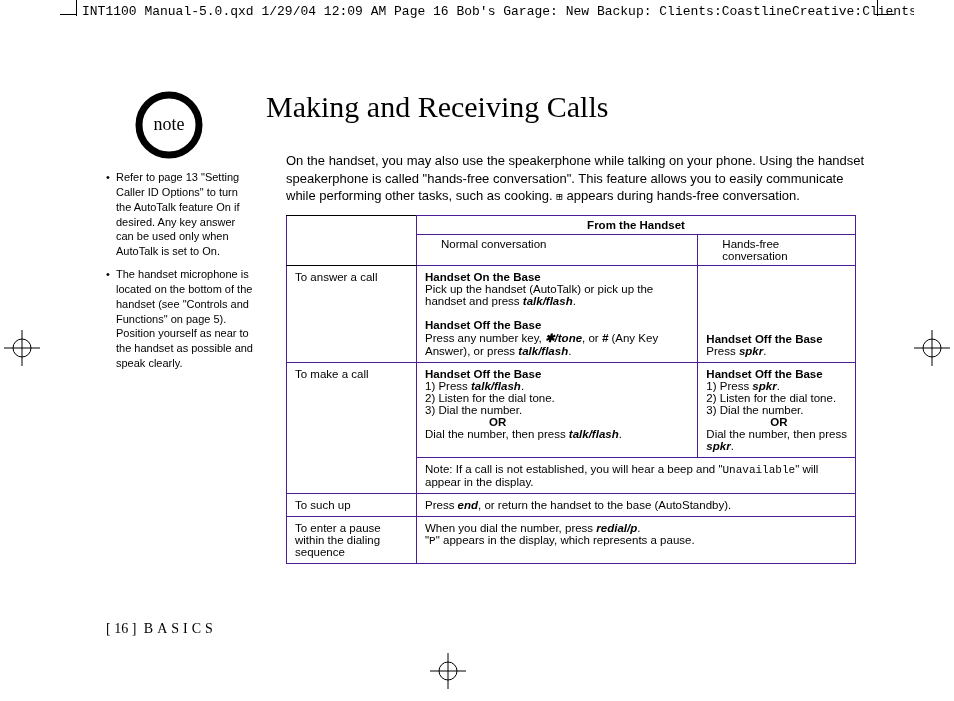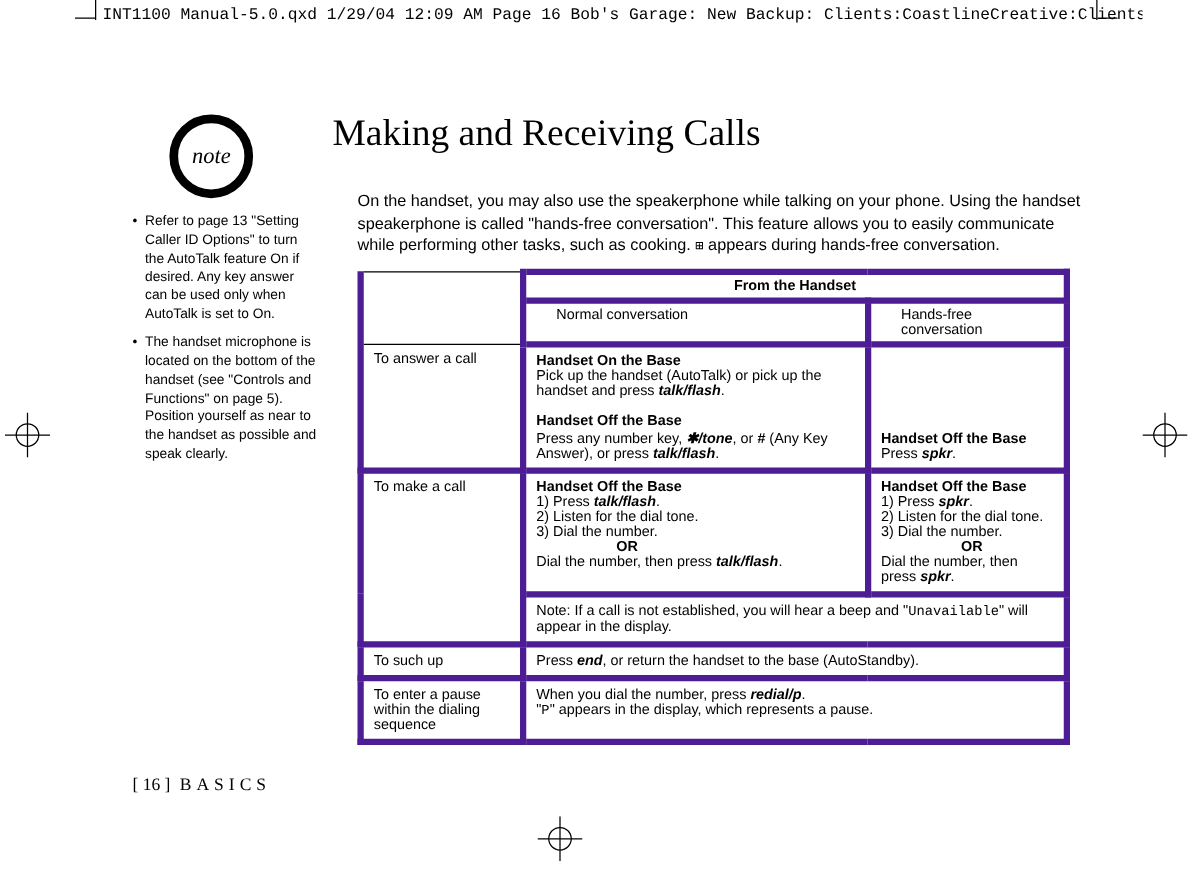--- a/index.html
+++ b/index.html
@@ -46,21 +46,20 @@
 
   
   .sidebar {
     float: left;
     width: 148px;
   }
   .note-icon {
     width: 70px; height: 70px;
     margin: 0 0 10px 28px;
     position: relative;
-    font-style: italic;
   }
   .note-icon svg { width: 100%; height: 100%; }
   .note-label {
     position: absolute;
     top: 50%; left: 50%;
     transform: translate(-50%, -52%);
     font-family: Georgia, serif;
     font-size: 18px;
   }
   .sidebar ul {
@@ -104,21 +103,21 @@
   .i { font-style: italic; font-weight: bold; }
 
   table.call {
     margin-left: 20px;
     margin-top: 4px;
     border-collapse: collapse;
     width: 570px;
     font-size: 11.5px;
   }
   table.call td, table.call th {
-    border: 5px solid #4c1d95;
+    border: 1px solid #4c1d95;
     padding: 5px 8px;
     vertical-align: top;
     text-align: left;
   }
   table.call th {
     font-weight: bold;
     text-align: center;
     padding: 3px;
   }
   table.call .subhead td {

